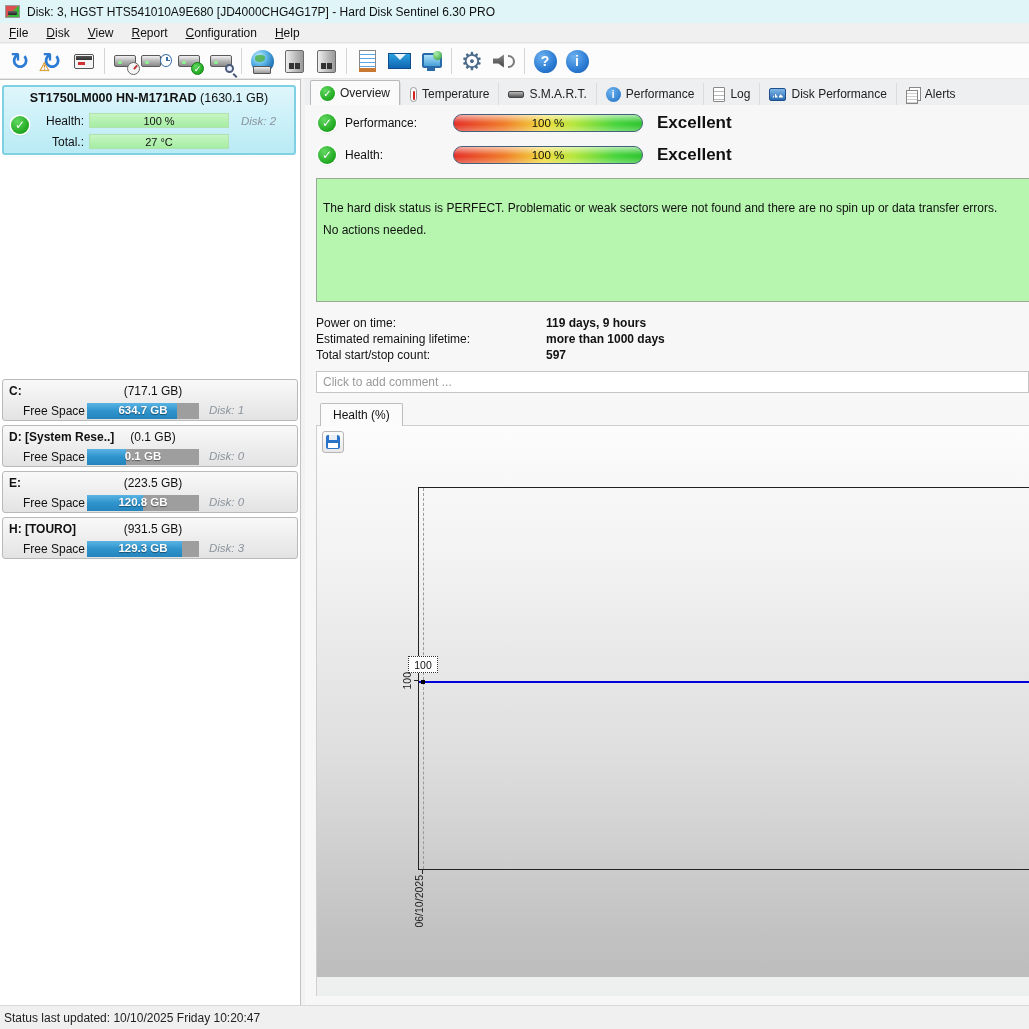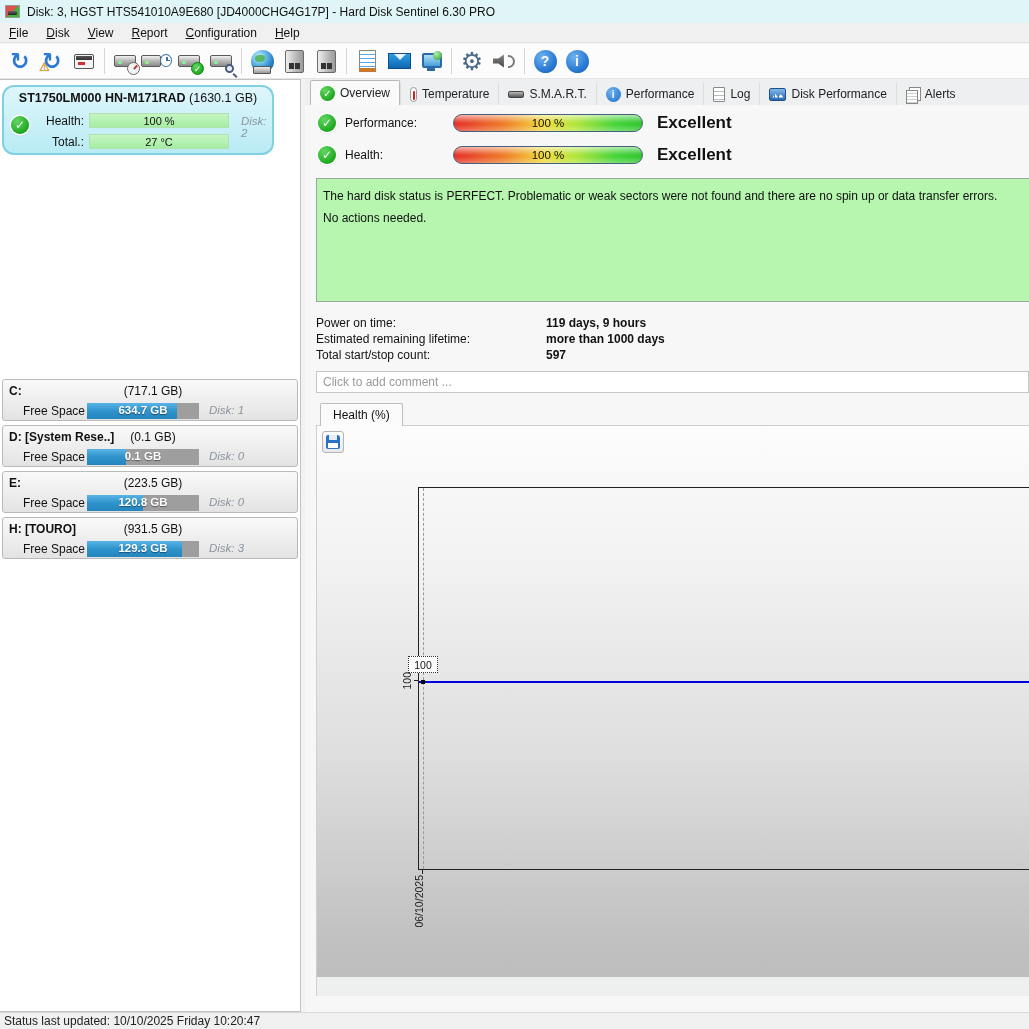--- a/index.html
+++ b/index.html
@@ -55,21 +55,21 @@
   .spk { width:14px; height:14px; background:linear-gradient(#888,#444); clip-path:polygon(0 32%,38% 32%,78% 4%,78% 96%,38% 68%,0 68%); }
   .spk-w { width:7px; height:13px; border:2px solid #7a7a7a; border-left:none; border-radius:0 9px 9px 0; margin-left:1px; }
   .circ-btn { width:23px; height:23px; border-radius:50%; background:radial-gradient(circle at 35% 30%,#6db2ef,#2b7bd4 60%,#1a5aa8); color:#fff; font-weight:bold; font-size:14px; display:flex; align-items:center; justify-content:center; }
 
   
   .main { position:absolute; top:79px; left:0; right:0; bottom:17px; }
   .left-panel { position:absolute; left:0; top:0; width:301px; height:100%; background:#fff; border:1px solid #c2c2c2; border-left:none; }
   .right-panel { position:absolute; left:305px; top:0; right:0; height:100%; background:#f7f7f7; }
 
   
-  .disk-card { position:absolute; left:2px; top:5px; width:272px; height:70px; border:2px solid #7fd0e2; border-radius:12px; background:linear-gradient(#dff6fb,#b9ebf5); }
+  .disk-card { position:absolute; left:2px; top:5px; width:294px; height:70px; border:2px solid #7fd0e2; border-radius:3px; background:linear-gradient(#dff6fb,#b9ebf5); }
   .disk-card-title { text-align:center; margin-top:4px; font-size:12.5px; }
   .disk-card-title b { font-weight:700; }
   .gcheck { width:18px; height:18px; border-radius:50%; background:radial-gradient(circle at 35% 30%,#62d862,#1fa81f 70%,#128012); color:#fff; font-weight:bold; font-size:12px; display:flex; align-items:center; justify-content:center; box-shadow:0 0 0 1.5px #fff,0 1px 2px rgba(0,0,0,.35); }
   .dc-check { position:absolute; left:7px; top:29px; }
   .dc-row { position:absolute; left:32px; display:flex; align-items:center; }
   .dc-row .lbl { width:48px; text-align:right; margin-right:5px; }
   .gbar { width:140px; height:15px; background:linear-gradient(#c6f5c2,#a4eda2); border:1px solid #b2e0b0; text-align:center; font-size:11px; line-height:14px; }
   .dc-disk { position:absolute; left:237px; color:#8b949e; font-style:italic; font-size:11.5px; }
 
   
@@ -104,21 +104,21 @@
 
   
   .meter-row { position:absolute; left:0; right:0; height:22px; display:flex; align-items:center; }
   .meter-row .gcheck { margin-left:13px; }
   .meter-label { width:108px; margin-left:9px; }
   .meter { width:190px; height:18px; border:1.5px solid #44607c; border-radius:9px; position:relative; background:linear-gradient(90deg,#e43028 0%,#ef7a28 26%,#f0da3a 48%,#b4e63a 64%,#46d43a 86%,#2fc42f 100%); overflow:hidden; }
   .meter::after { content:""; position:absolute; inset:0; background:linear-gradient(180deg,rgba(255,255,255,.6),rgba(255,255,255,.05) 45%,rgba(255,255,255,0) 60%,rgba(255,255,255,.28)); }
   .meter span { position:absolute; left:0; right:0; top:2px; text-align:center; font-size:11.5px; z-index:1; }
   .meter-rating { margin-left:14px; font-weight:700; font-size:17px; }
 
-  .status-box { position:absolute; left:11px; right:0; top:99px; height:124px; background:#b6f6ae; border:1px solid #9aa89a; border-right:none; padding:8px 6px; line-height:1.5; }
+  .status-box { position:absolute; left:11px; right:0; top:99px; height:124px; background:#b6f6ae; border:1px solid #9aa89a; border-right:none; padding:20px 6px; line-height:1.5; }
   .status-action { font-weight:400; margin-top:4px; }
 
   .stats { position:absolute; left:11px; top:236px; }
   .stat-row { display:flex; height:16px; align-items:center; }
   .stat-label { width:186px; }
   .stat-value { font-weight:700;margin-left:44px; }
 
   .comment-input { position:absolute; left:11px; right:0; top:292px; height:22px; border:1px solid #c6c6c6; background:#fff; font-family:inherit; font-size:12px; padding:0 6px; color:#0f766e; outline:none; }
   .comment-input::placeholder { color:#9a9a9a; }
 
@@ -135,21 +135,21 @@
   .plot-dash { position:absolute; left:4px; top:0; bottom:0; border-left:1px dashed #9a9a9a; }
   .plot-line { position:absolute; left:0; right:0; top:193px; height:2px; background:#0000dd; }
   .plot-dot { position:absolute; left:2px; top:192px; width:4px; height:4px; background:#000; }
   .vtext { writing-mode:vertical-rl; transform:rotate(180deg); font-size:10.5px; color:#222; letter-spacing:0; }
   .ytick-label { position:absolute; left:84px; top:241px; height:28px; display:flex; align-items:center; }
   .ytick-mark { position:absolute; left:97px; top:254px; width:4px; height:1px; background:#222; }
   .point-box { position:absolute; left:91px; top:230px; width:30px; height:17px; background:#fff; border:1px dotted #333; font-size:10.5px; display:flex; align-items:center; justify-content:center; z-index:1; }
   .xtick-mark { position:absolute; left:105px; top:444px; width:1px; height:4px; background:#222; }
   .xdate-label { position:absolute; left:96px; top:449px; height:70px; display:flex; align-items:flex-start; }
 
-  .statusbar { position:absolute; left:0; right:0; bottom:0; height:17px; background:#f0f0f0; border-top:1px solid #d9d9d9; display:flex; align-items:center; padding-left:4px; color:#222; }
+  .statusbar { position:absolute; left:0; right:0; bottom:0; height:24px; background:#f0f0f0; border-top:1px solid #d9d9d9; display:flex; align-items:center; padding-left:4px; color:#222; }
 </style>
 </head>
 <body>
 
 <div class="titlebar">
   <span class="app-logo"></span>
   <span class="title-text">Disk: 3, HGST HTS541010A9E680 [JD4000CHG4G17P] - Hard Disk Sentinel 6.30 PRO</span>
 </div>
 
 <div class="menubar" id="menubar">

